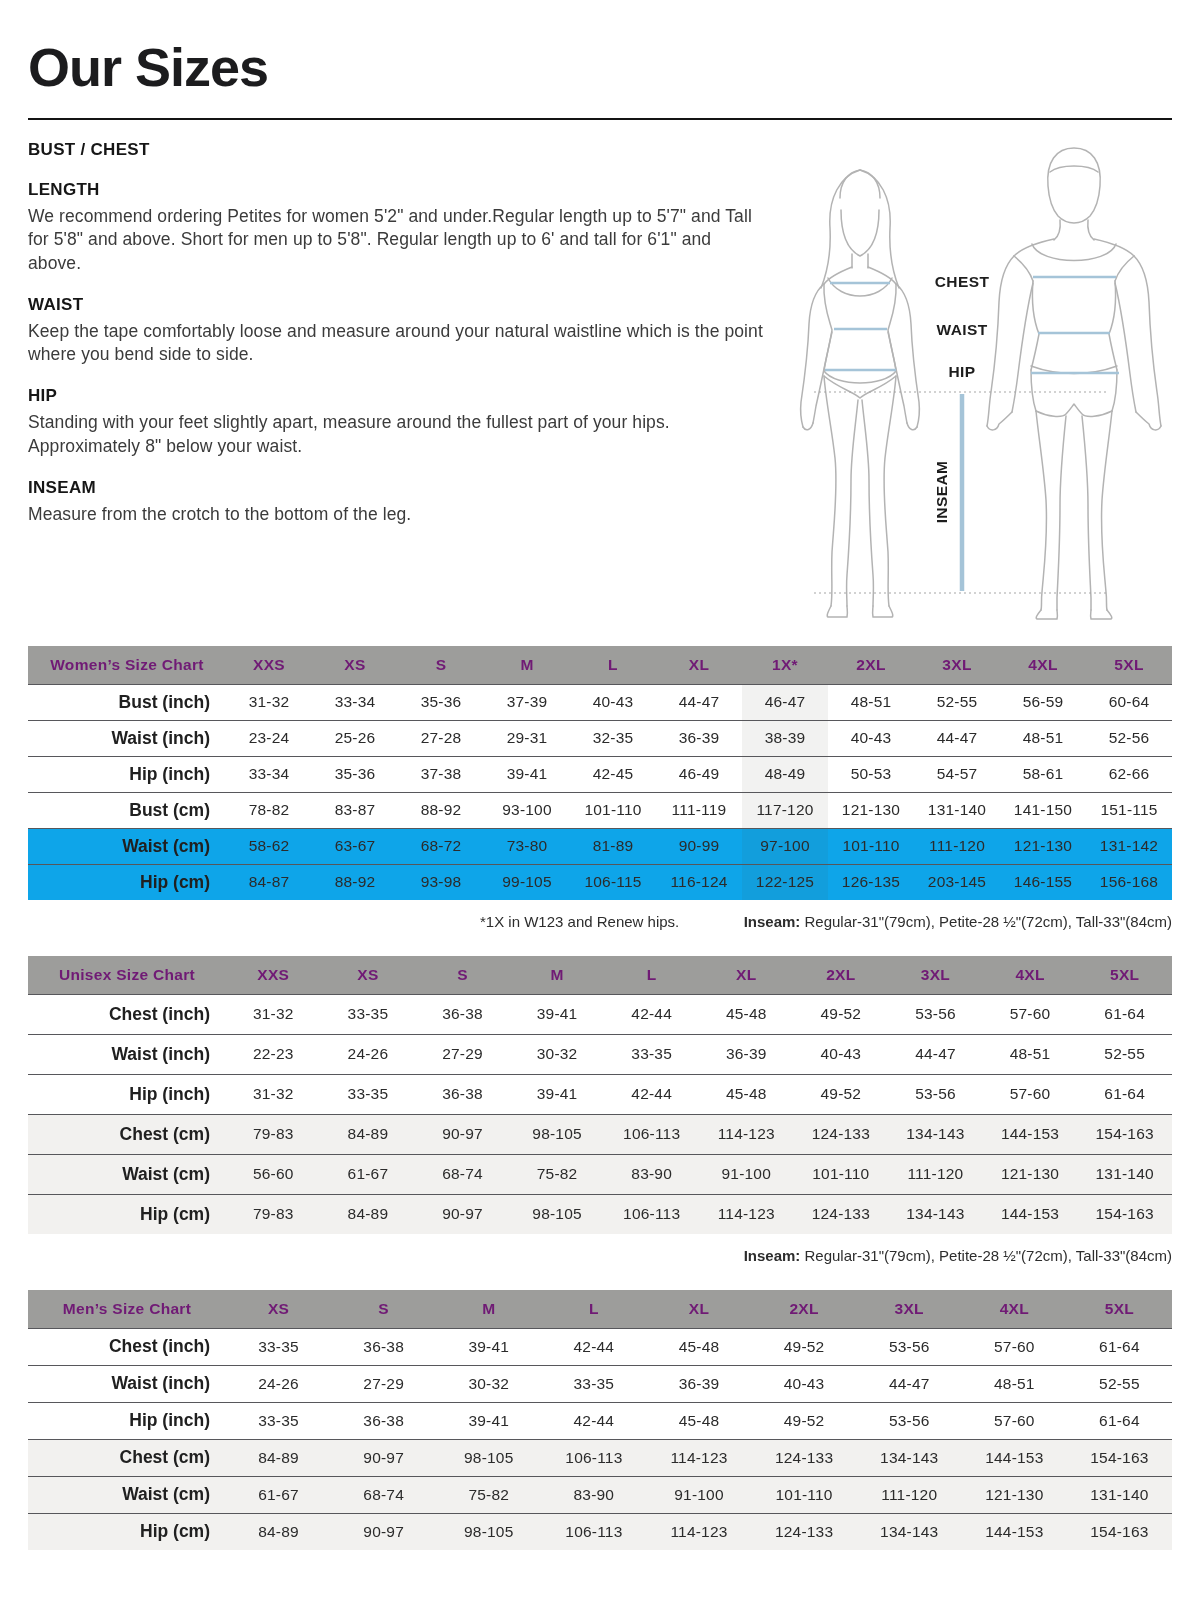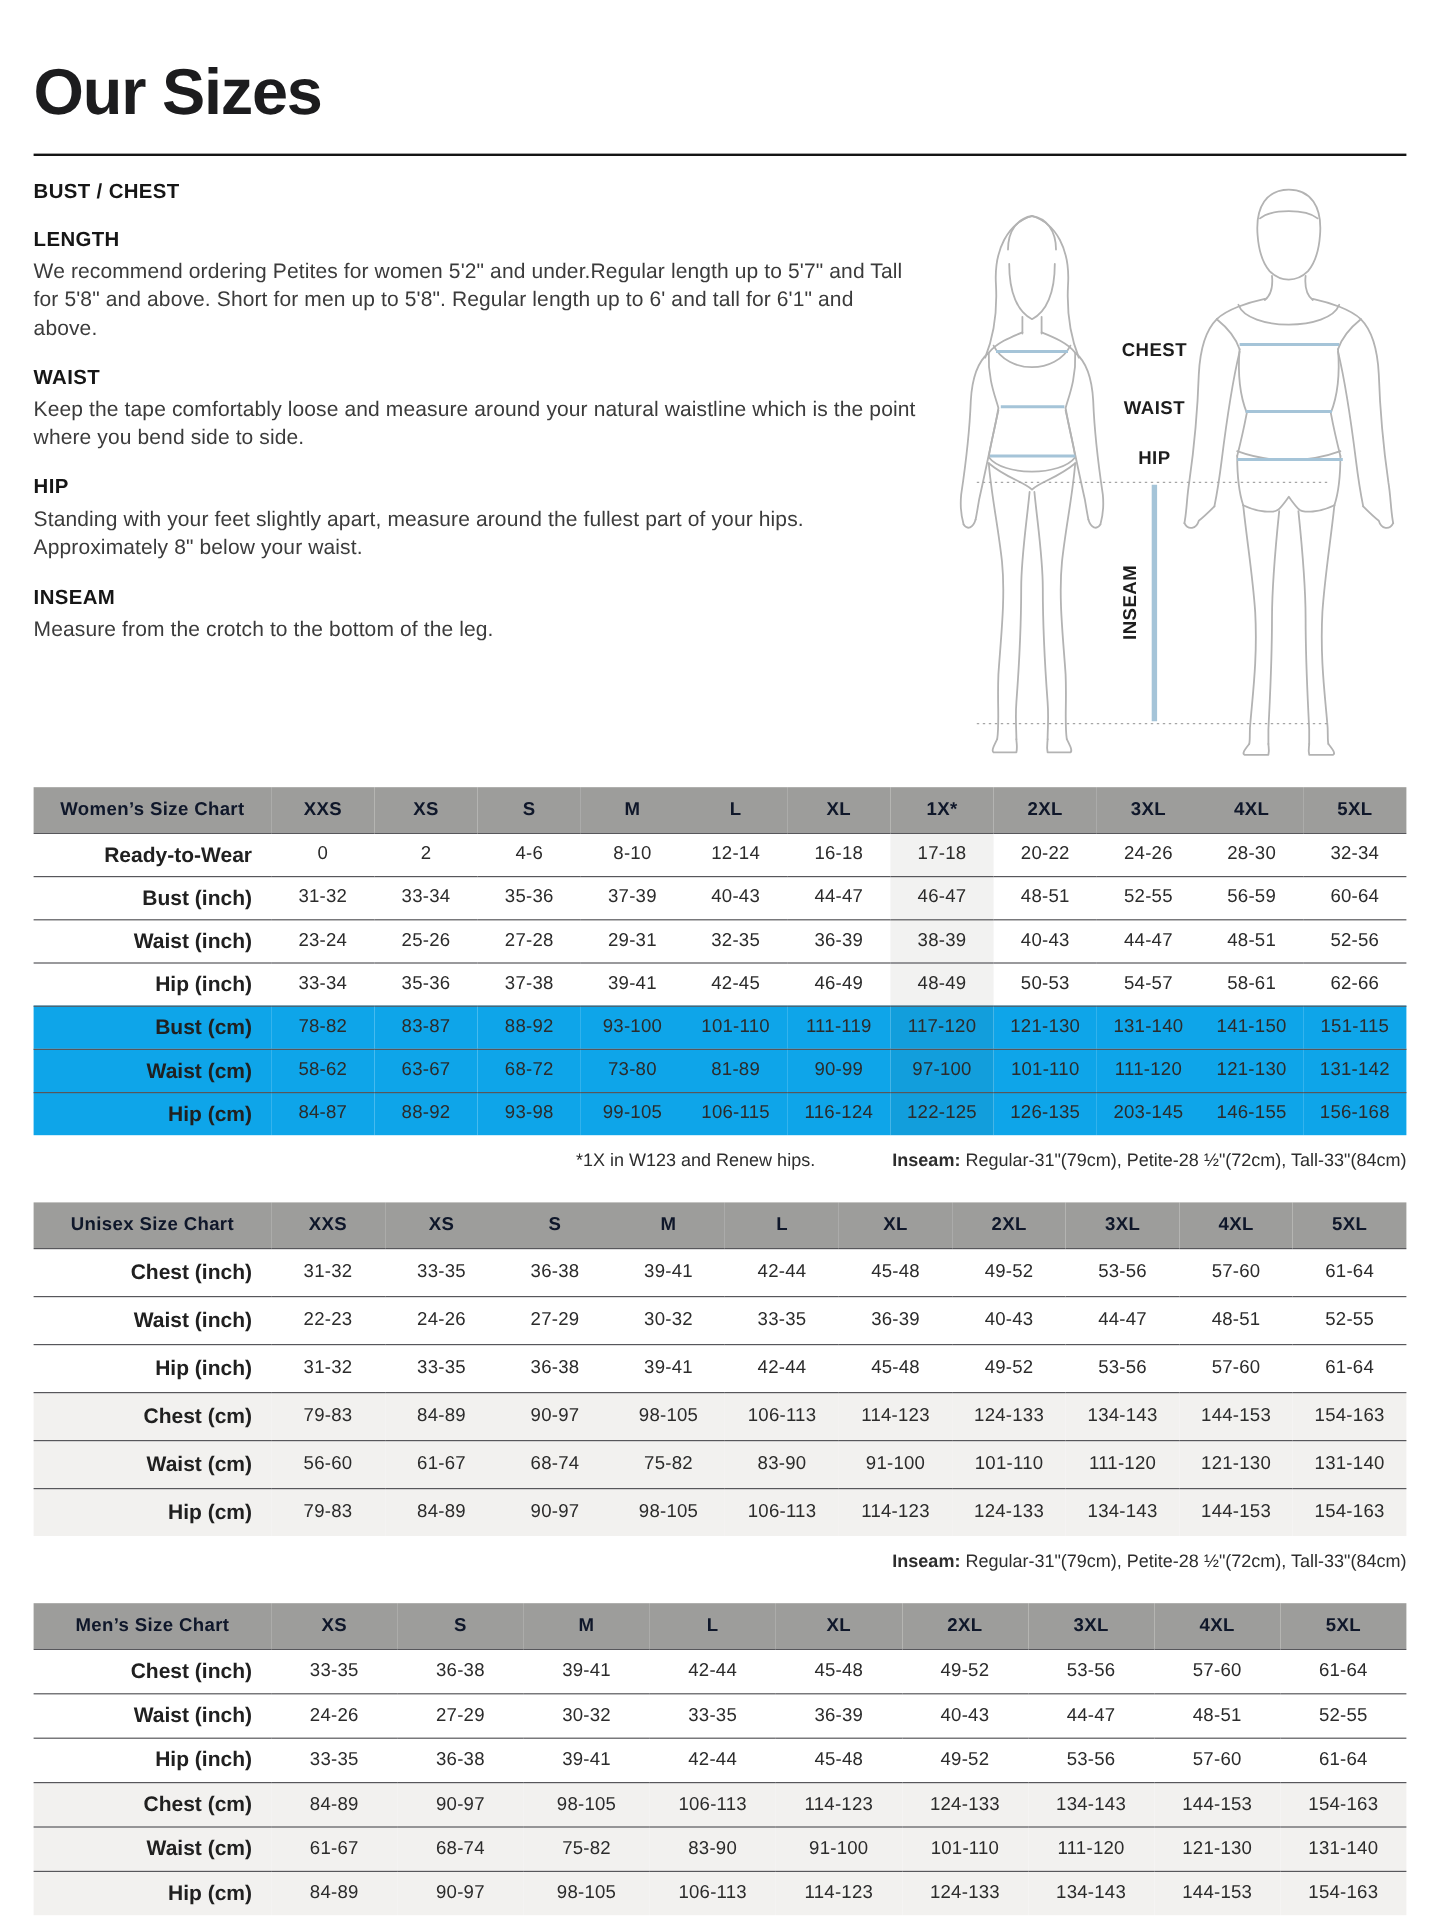--- a/index.html
+++ b/index.html
@@ -1,33 +1,33 @@
 <!DOCTYPE html>
 <html><head>
 <meta charset="utf-8">
 <style>
   html,body{margin:0;padding:0;background:#ffffff;}
   body{width:1200px;font-family:"Liberation Sans",sans-serif;color:#2d2d2d;-webkit-font-smoothing:antialiased;}
   .page{padding:20px 28px 30px 28px;}
 
-  h1{font-size:54px;font-weight:800;letter-spacing:-1px;color:#1c1c1e;margin:26px 0 20px 0;}
+  h1{font-size:54px;font-weight:800;letter-spacing:-1px;color:#1c1c1e;margin:16px 0 20px 0;}
   .title-rule{border:none;border-top:2px solid #141414;margin:0 0 20px 0;}
 
   .content{display:flex;justify-content:space-between;align-items:flex-start;}
   .text-col{width:742px;}
   .figure-col{width:404px;flex:none;}
 
   .howto-heading{font-size:17px;font-weight:700;color:#161616;letter-spacing:.3px;margin:2px 0 14px 0;}
   .section{margin:0 0 20px 0;}
   .section h3{font-size:17px;font-weight:700;color:#161616;letter-spacing:.3px;margin:0 0 5px 0;}
   .section p{font-size:17.5px;line-height:1.33;color:#3b3b3b;margin:0;letter-spacing:.1px;}
 
   
   .sizes-table{border-collapse:collapse;width:1144px;table-layout:fixed;margin-top:26px;}
-  .sizes-table thead th{background:#9d9d9b;color:#0f172a;font-size:15.5px;font-weight:700;text-align:center;letter-spacing:.3px;}
+  .sizes-table thead th{background:#9d9d9b;color:#701a75;font-size:15.5px;font-weight:700;text-align:center;letter-spacing:.3px;}
   .sizes-table thead tr{height:38px;}
   .sizes-table th.corner{width:196px;}
   .sizes-table tbody tr{border-top:1px solid #57575b;height:36px;}
   .unisex tbody tr{height:40px;}
   .men tbody tr{height:37px;}
   .sizes-table tbody th{text-align:right;padding-right:16px;font-size:17.5px;font-weight:700;color:#202020;}
   .sizes-table td{text-align:center;font-size:15.5px;color:#2b2b2b;letter-spacing:.2px;}
   .women tbody tr:nth-child(n+5){background:#0ea5e9;}
   .unisex tbody tr:nth-child(n+4){background:#f2f1ef;}
   .men tbody tr:nth-child(n+4){background:#f2f1ef;}
@@ -168,34 +168,20 @@
           <th>XL</th>
           <th>1X*</th>
           <th>2XL</th>
           <th>3XL</th>
           <th>4XL</th>
           <th>5XL</th>
         </tr>
       </thead>
       <tbody>
         <tr>
-          <th>Ready-to-Wear</th>
-          <td>0</td>
-          <td>2</td>
-          <td>4-6</td>
-          <td>8-10</td>
-          <td>12-14</td>
-          <td>16-18</td>
-          <td class="hl">17-18</td>
-          <td>20-22</td>
-          <td>24-26</td>
-          <td>28-30</td>
-          <td>32-34</td>
-        </tr>
-        <tr>
           <th>Bust (inch)</th>
           <td>31-32</td>
           <td>33-34</td>
           <td>35-36</td>
           <td>37-39</td>
           <td>40-43</td>
           <td>44-47</td>
           <td class="hl">46-47</td>
           <td>48-51</td>
           <td>52-55</td>

